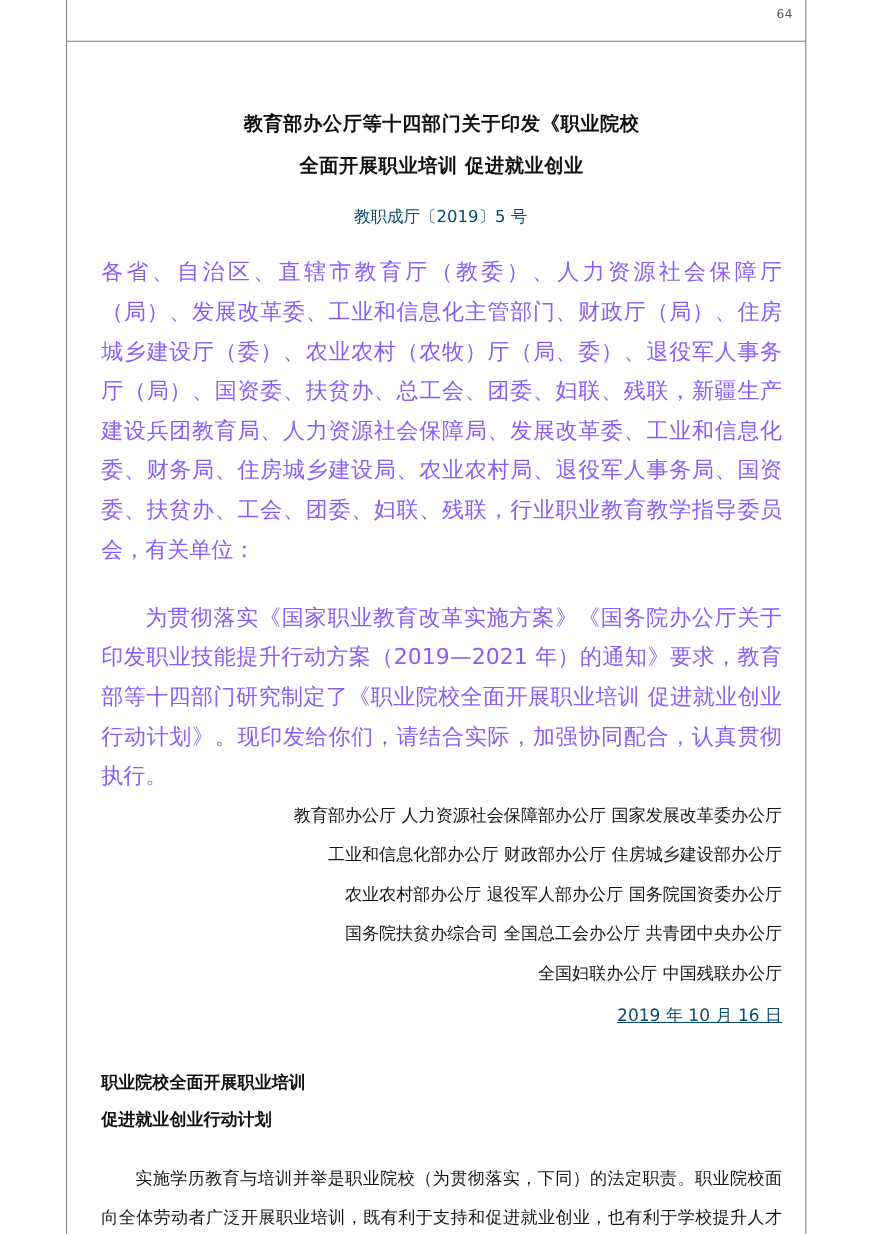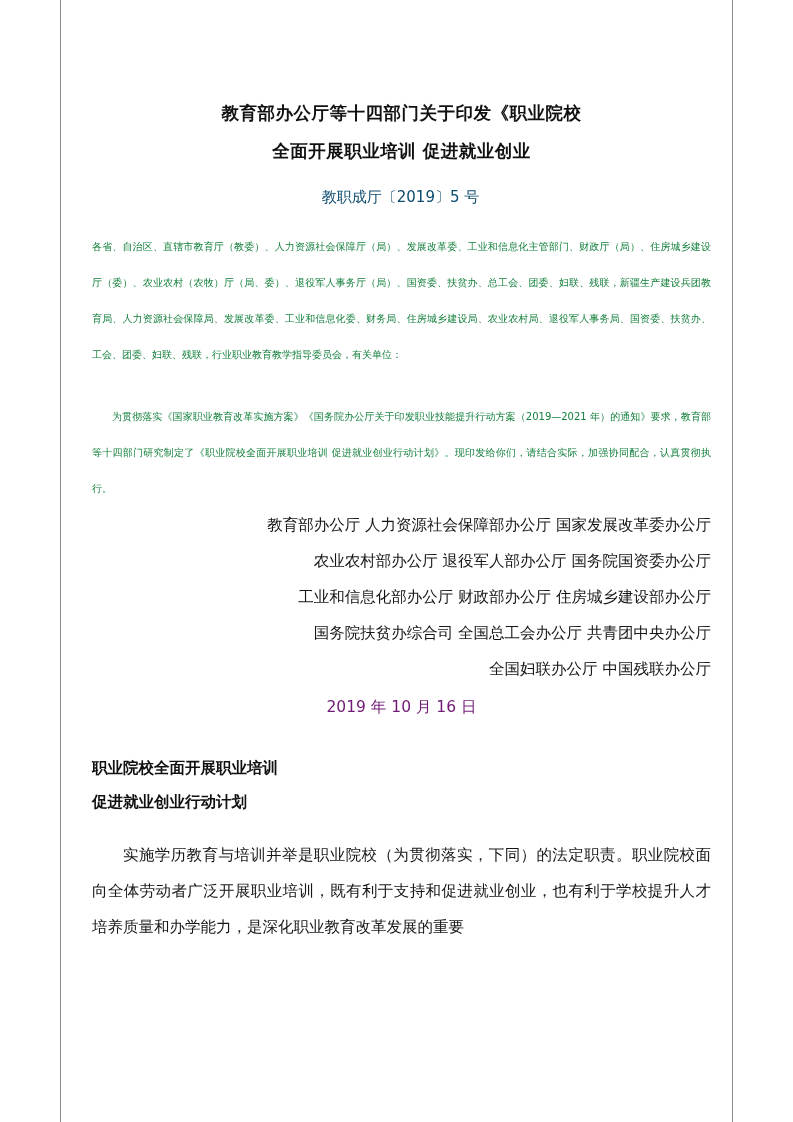--- a/index.html
+++ b/index.html
@@ -76,45 +76,46 @@
 
   .doc-number {
     text-align: center;
     font-size: 15px;
     margin-top: 18px;
     padding-right: 2px;
     color: #0c4a6e;
   }
 
   .body-block {
-    font-size: 10px;
+    font-size: 20px;
     line-height: 36px;
     text-align: justify;
     text-justify: inter-ideograph;
-    color: #15803d;
+    color: #8b5cf6;
     margin-top: 22px;
   }
   .body-block.indent2 { text-indent: 2em; }
   .body-block.spaced { margin-top: 26px; }
 
   .signers {
     font-size: 15.5px;
     line-height: 36px;
     text-align: right;
     color: #161616;
     margin-top: 0;
   }
   .signers .sline { display: block; }
 
   .sign-date {
-    text-align: center;
+    text-align: right;
     font-size: 15.5px;
     line-height: 36px;
-    color: #701a75;
+    color: #0c4a6e;
     margin-top: 2px;
+    text-decoration: underline;
   }
 
   .section-title {
     text-align: left;
     font-weight: bold;
     font-size: 15.5px;
     line-height: 34px;
     color: #111;
     margin-top: 26px;
   }
@@ -131,38 +132,42 @@
   }
 </style>
 </head>
 <body>
 
 <div class="page">
 
   <div class="edge-rule left"></div>
   <div class="edge-rule right"></div>
 
+  <div class="header">
+    <div class="page-number">64</div>
+    <div class="header-rule"></div>
+  </div>
 
   <div class="content">
 
     <div class="doc-title">
       <span class="tline">教育部办公厅等十四部门关于印发《职业院校</span>
       <span class="tline">全面开展职业培训 促进就业创业</span>
     </div>
 
     <div class="doc-number">教职成厅〔2019〕5 号</div>
 
     <div class="body-block">各省、自治区、直辖市教育厅（教委）、人力资源社会保障厅（局）、发展改革委、工业和信息化主管部门、财政厅（局）、住房城乡建设厅（委）、农业农村（农牧）厅（局、委）、退役军人事务厅（局）、国资委、扶贫办、总工会、团委、妇联、残联，新疆生产建设兵团教育局、人力资源社会保障局、发展改革委、工业和信息化委、财务局、住房城乡建设局、农业农村局、退役军人事务局、国资委、扶贫办、工会、团委、妇联、残联，行业职业教育教学指导委员会，有关单位：</div>
 
     <div class="body-block indent2 spaced">为贯彻落实《国家职业教育改革实施方案》《国务院办公厅关于印发职业技能提升行动方案（2019—2021 年）的通知》要求，教育部等十四部门研究制定了《职业院校全面开展职业培训 促进就业创业行动计划》。现印发给你们，请结合实际，加强协同配合，认真贯彻执行。</div>
 
     <div class="signers">
       <span class="sline">教育部办公厅  人力资源社会保障部办公厅  国家发展改革委办公厅</span>
+      <span class="sline">工业和信息化部办公厅  财政部办公厅  住房城乡建设部办公厅</span>
       <span class="sline">农业农村部办公厅  退役军人部办公厅  国务院国资委办公厅</span>
-      <span class="sline">工业和信息化部办公厅  财政部办公厅  住房城乡建设部办公厅</span>
       <span class="sline">国务院扶贫办综合司  全国总工会办公厅  共青团中央办公厅</span>
       <span class="sline">全国妇联办公厅  中国残联办公厅</span>
     </div>
 
     <div class="sign-date">2019 年 10 月 16 日</div>
 
     <div class="section-title">
       <span class="tline">职业院校全面开展职业培训</span>
       <span class="tline">促进就业创业行动计划</span>
     </div>

